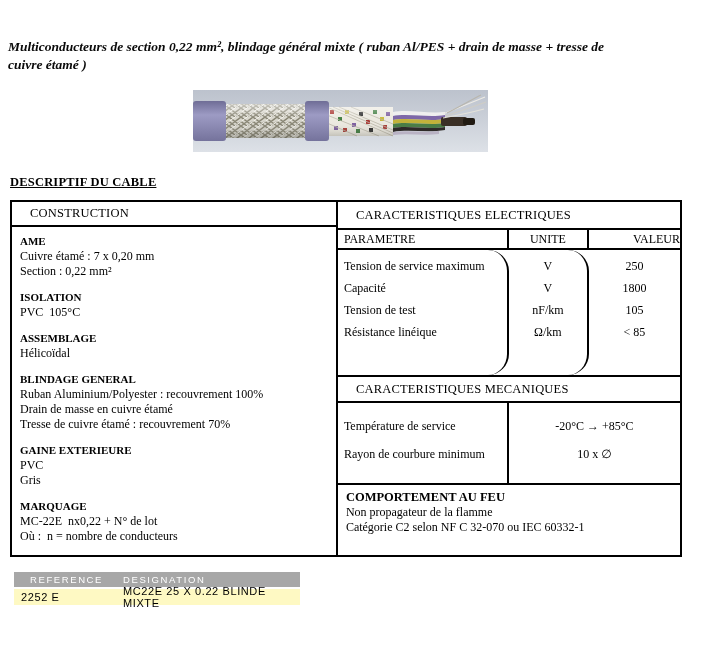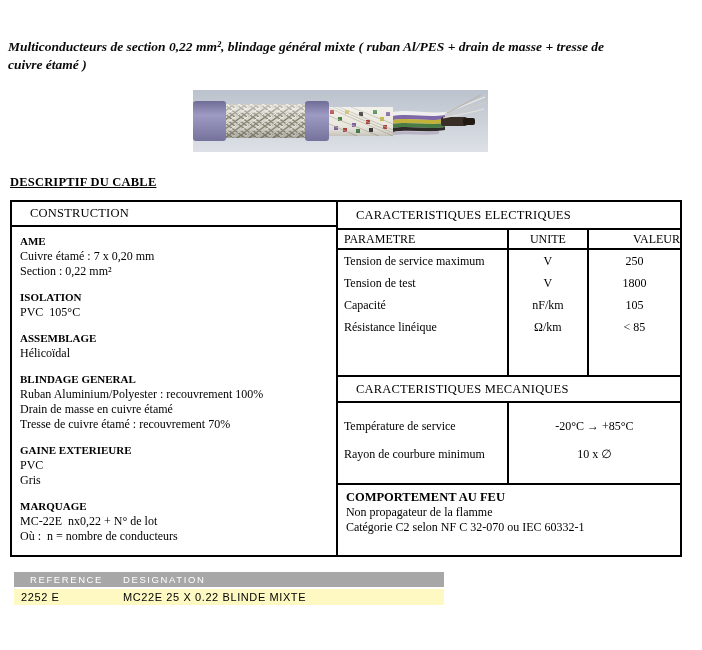--- a/index.html
+++ b/index.html
@@ -46,37 +46,37 @@
   .construction-body { flex: 1; padding: 7px 8px 0 8px; line-height: 15px; }
   .construction-section { margin-bottom: 11px; }
   .construction-section .sec-title { font-weight: bold; font-size: 11px; }
 
   .param-row { height: 20px; border-bottom: 2px solid #000; display: flex; align-items: center; }
   .param-row .c1 { width: 171px; height: 100%; border-right: 2px solid #000; display: flex; align-items: center; padding-left: 6px; }
   .param-row .c2 { width: 80px; height: 100%; border-right: 2px solid #000; display: flex; align-items: center; justify-content: center; }
   .param-row .c3 { flex: 1; height: 100%; display: flex; align-items: center; justify-content: center; margin-left: 44px; }
 
   .elec-body { height: 127px; border-bottom: 2px solid #000; display: flex; }
-  .elec-body .col { line-height: 22px; }
+  .elec-body .col { padding-top: 5px; line-height: 22px; border-radius: 21px; }
   .elec-body .col1 { width: 171px; border-right: 2px solid #000; padding-left: 6px; }
   .elec-body .col2 { width: 80px; border-right: 2px solid #000; text-align: center; }
   .elec-body .col3 { flex: 1; text-align: center; }
 
   .mech-header { height: 26px; }
   .mech-body { height: 82px; border-bottom: 2px solid #000; display: flex; }
   .mech-body .col { padding-top: 9px; line-height: 28px; }
   .mech-body .col1 { width: 171px; border-right: 2px solid #000; padding-left: 6px; }
   .mech-body .col2 { flex: 1; text-align: center; }
 
   .fire-section { flex: 1; padding: 5px 8px 0 8px; line-height: 15px; }
   .fire-section .fire-title { font-weight: bold; font-size: 12.5px; }
 
   
   .ref-table {
-    position: absolute; left: 14px; top: 572px; width: 430px;
+    position: absolute; left: 14px; top: 572px; width: 286px;
     font-family: "Liberation Sans", "DejaVu Sans", sans-serif;
   }
   .ref-head {
     height: 15px; background: #a7a7a7; color: #ffffff;
     display: flex; align-items: center;
     font-size: 9.5px; letter-spacing: 1.6px;
   }
   .ref-head .hc1 { width: 109px; padding-left: 16px; }
   .ref-head .hc2 { flex: 1; }
   .ref-row {
@@ -212,22 +212,22 @@
 
     <div class="param-row">
       <div class="c1">PARAMETRE</div>
       <div class="c2">UNITE</div>
       <div class="c3">VALEUR</div>
     </div>
 
     <div class="elec-body">
       <div class="col col1">
         <div>Tension de service maximum</div>
+        <div>Capacité</div>
         <div>Tension de test</div>
-        <div>Capacité</div>
         <div>Résistance linéique</div>
       </div>
       <div class="col col2">
         <div>V</div>
         <div>V</div>
         <div>nF/km</div>
         <div>Ω/km</div>
       </div>
       <div class="col col3">
         <div>250</div>

